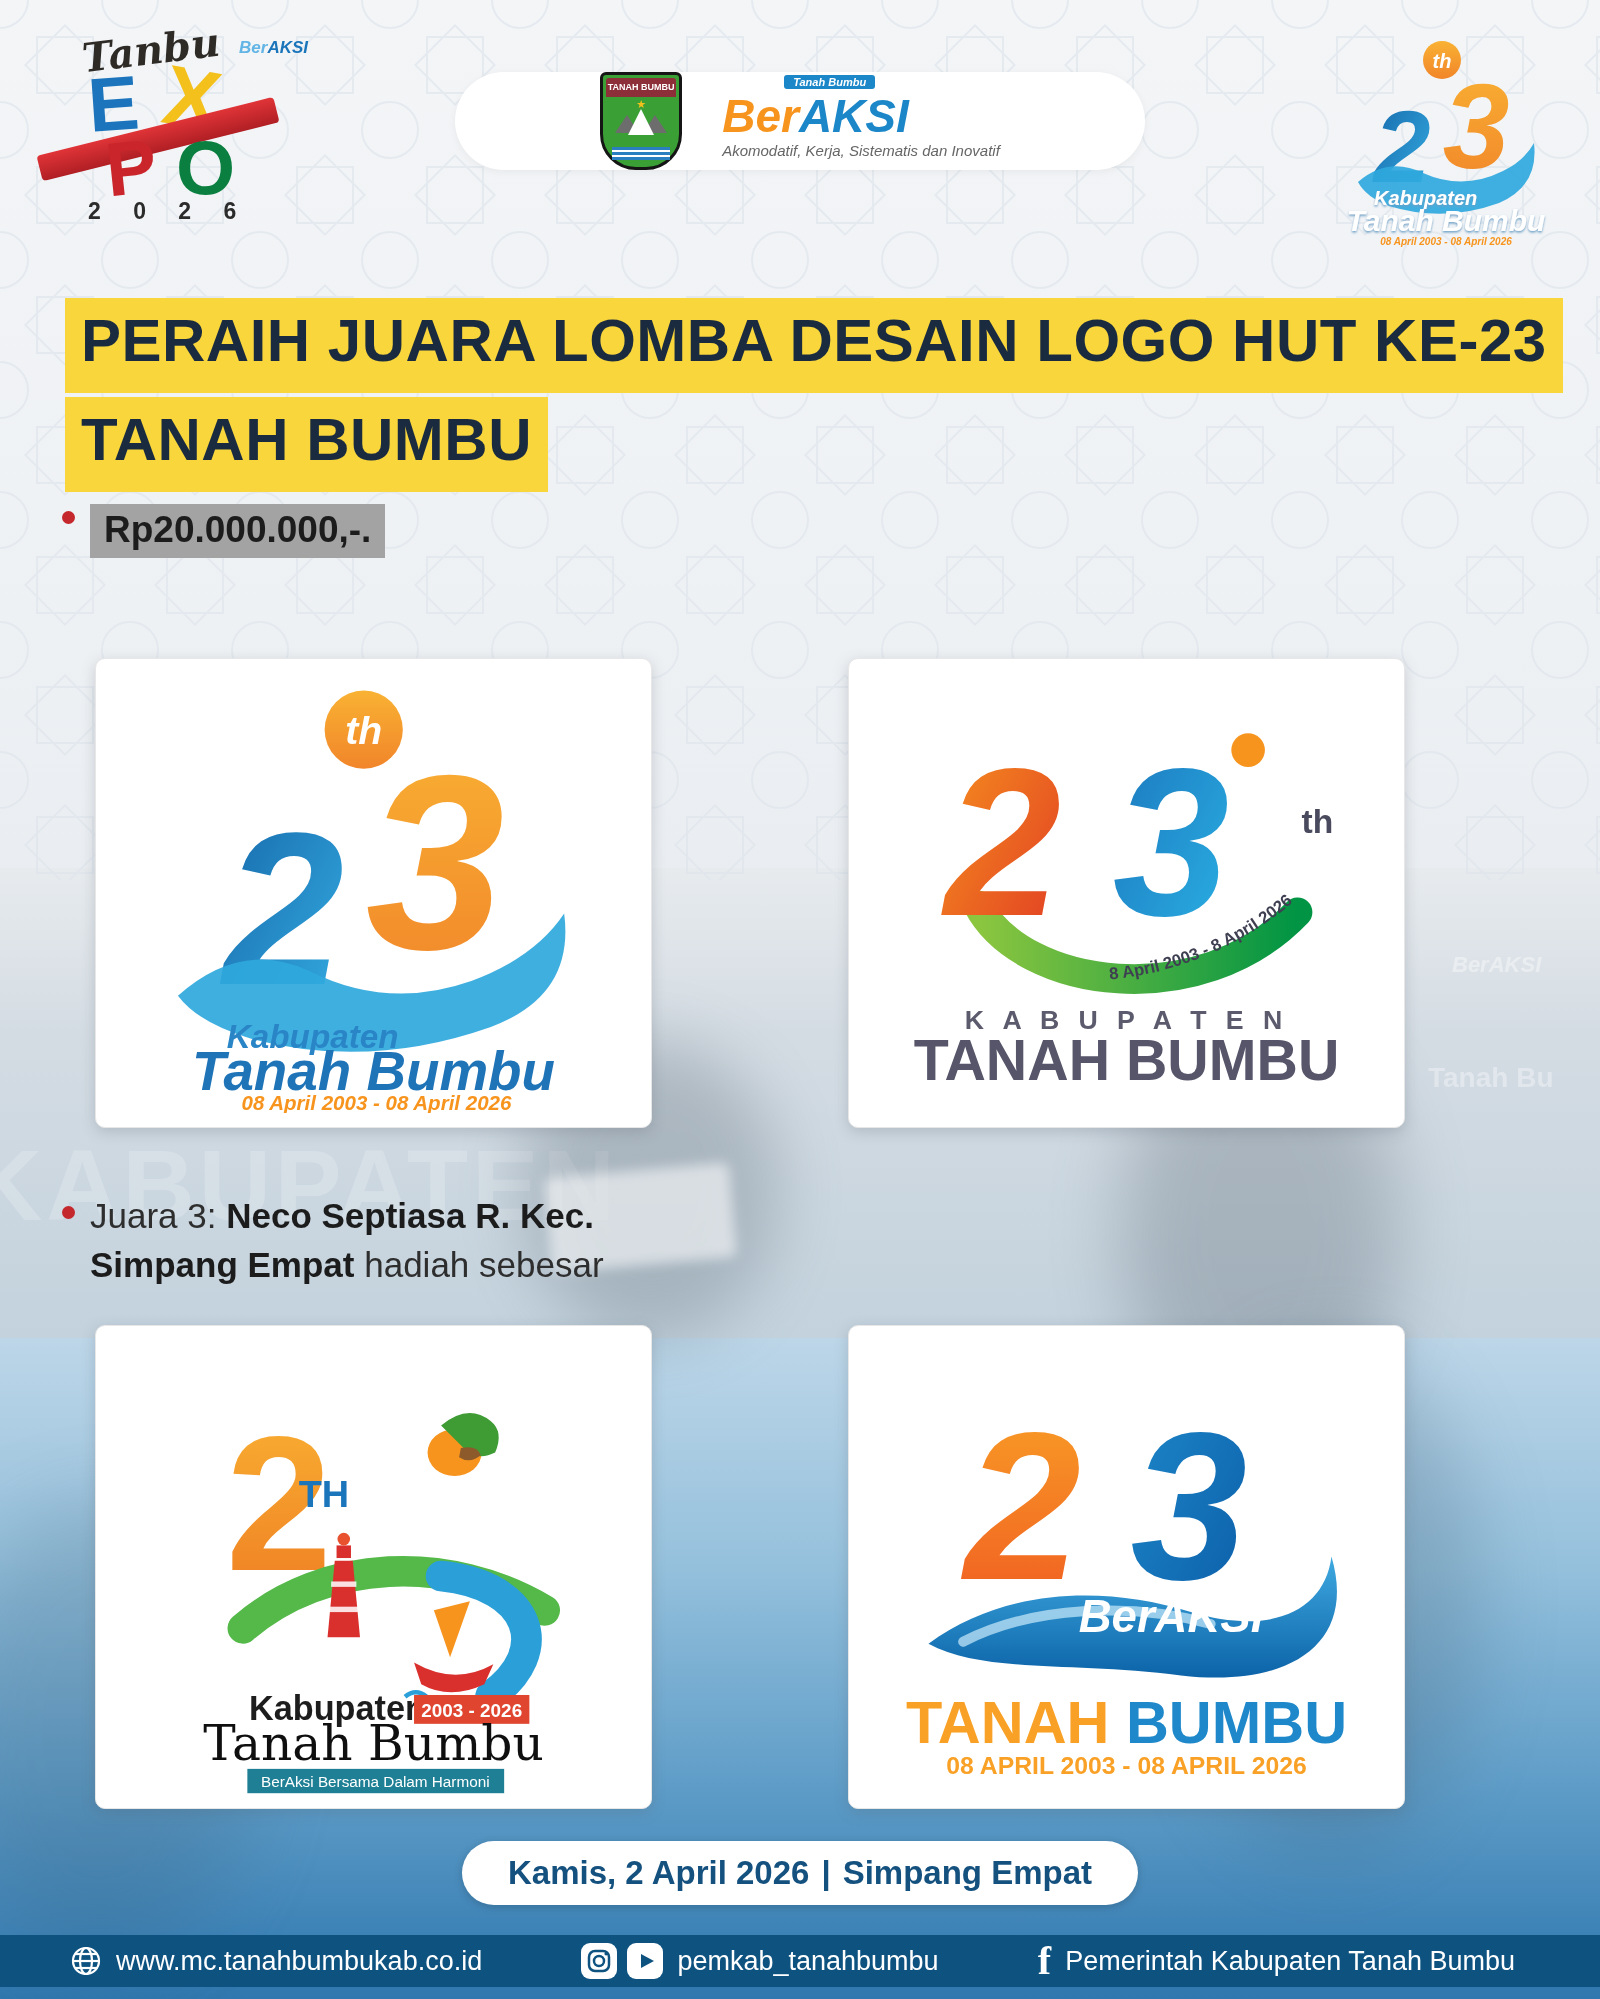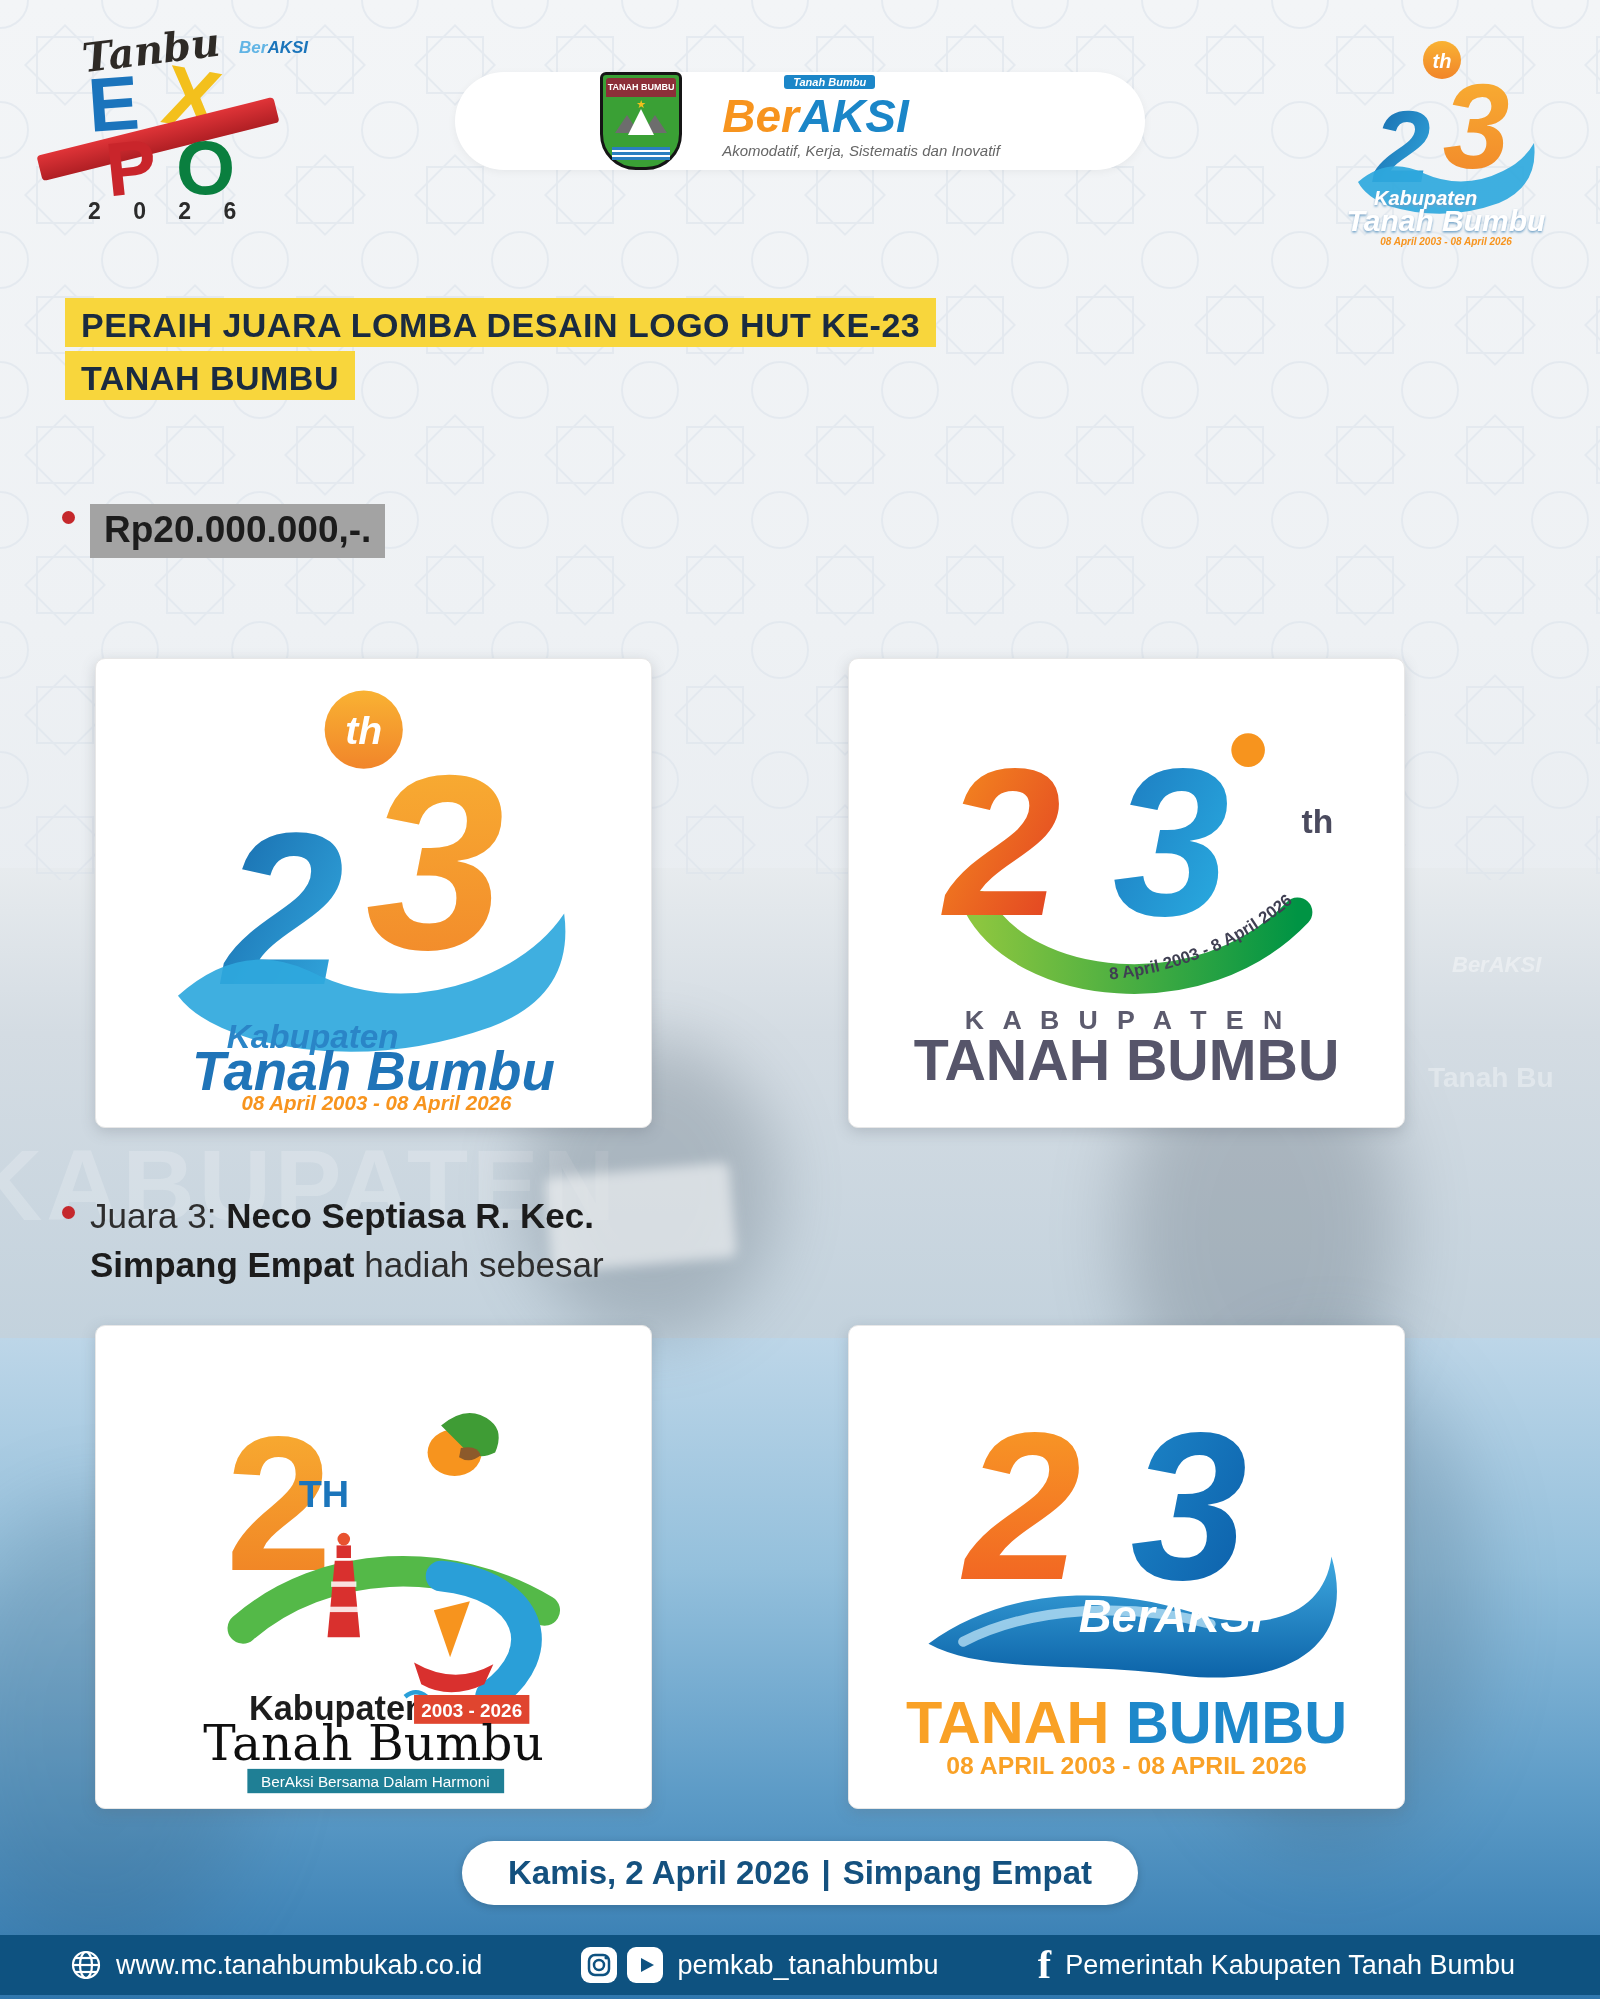--- a/index.html
+++ b/index.html
@@ -66,22 +66,22 @@
   .pb-tag{position:absolute;top:-8px;left:62px;background:#1b86c8;color:#fff;font-size:11px;
     font-style:italic;font-weight:bold;padding:1px 9px;border-radius:3px;}
   .pb-main{font-size:46px;font-style:italic;font-weight:900;line-height:1;}
   .pb-ber{color:#f7941e;}.pb-aksi{color:#1b86c8;}
   .pb-tagline{font-size:15px;font-style:italic;color:#666;margin-top:3px;text-align:center;}
 
   .anniv{left:1328px;top:30px;z-index:3;}
 
   
   .title{left:65px;top:298px;z-index:3;}
-  .hl{display:inline-block;background:#f8d63c;color:#1a2b40;font-weight:800;font-size:34px;
-    padding:8px 16px 2px;letter-spacing:.5px;}
+  .hl{display:inline-block;background:#f8d63c;color:#1a2b40;font-weight:800;font-size:60px;
+    padding:8px 16px 18px;letter-spacing:.5px;}
   .tline2{margin-top:4px;}
 
   
   .winner{z-index:3;}
   .bullet{position:absolute;left:-28px;top:15px;width:13px;height:13px;border-radius:50%;background:#c5282c;}
   .wline{font-size:35px;line-height:1.4;color:#2e2e2e;}
   .wlabel{font-weight:500;}
   .wname{font-weight:800;color:#1c1c1c;}
   .wprize{margin-top:8px;}
   .prize-hl{display:inline-block;background:#a3a3a3;padding:5px 14px 7px;font-weight:800;
@@ -93,21 +93,21 @@
   .c1{left:95px;top:658px;width:555px;height:468px;}
   .c2{left:848px;top:658px;width:555px;height:468px;}
   .c3{left:95px;top:1325px;width:555px;height:482px;}
   .c4{left:848px;top:1325px;width:555px;height:482px;}
 
   
   .datepill{left:50%;top:1841px;transform:translateX(-50%);background:#fff;border-radius:34px;
     padding:13px 46px;font-size:33px;font-weight:800;color:#14517f;z-index:3;white-space:nowrap;
     box-shadow:0 2px 8px rgba(0,0,0,.18);}
   .dp-div{padding:0 12px;font-weight:700;}
-  .footer{left:0;top:1935px;width:1600px;height:60px;background:#0e5280;z-index:4;display:flex;
+  .footer{left:0;top:1935px;width:1600px;height:52px;background:#0e5280;z-index:4;display:flex;
     align-items:center;justify-content:space-between;padding:0 85px 0 70px;box-sizing:border-box;color:#fff;}
   .fgroup{display:flex;align-items:center;gap:14px;font-size:27px;font-weight:500;}
   .icon-row{display:flex;align-items:center;gap:10px;}
   .fb-f{font-family:"Liberation Serif",serif;font-weight:800;font-size:40px;line-height:32px;}
 </style>
 </head>
 <body>
 
 <div id="poster">
 

